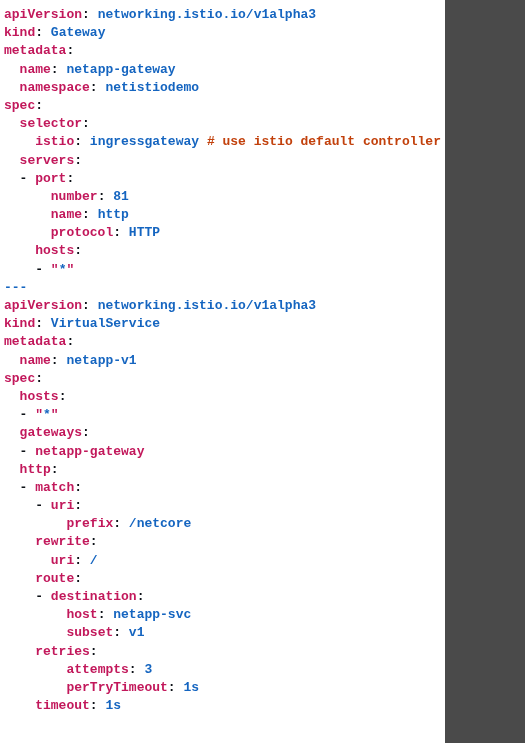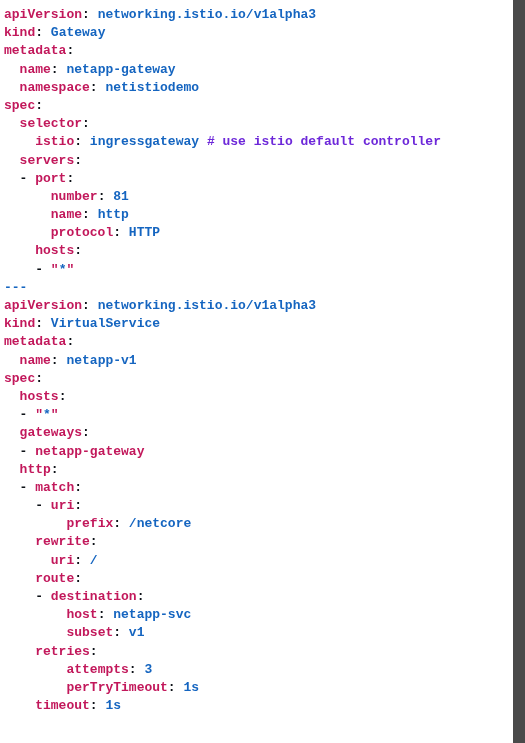--- a/index.html
+++ b/index.html
@@ -6,31 +6,31 @@
     margin: 0;
     padding: 0;
     background: #4a4a4a;
     font-family: "Consolas", "Monaco", "Courier New", monospace;
     font-size: 13px;
     line-height: 1.4;
     font-weight: bold;
   }
   .editor {
     background: #ffffff;
-    width: 513px;
+    width: 445px;
     min-height: 743px;
     padding: 6px 4px;
     box-sizing: border-box;
     white-space: pre;
     overflow: hidden;
   }
   .editor .line { display: block; }
   .k  { color: #c2185b; }   
   .p  { color: #0d1117; }   
   .s  { color: #1565c0; }   
-  .c  { color: #6d28d9; }   
+  .c  { color: #c2410c; }   
   .sep{ color: #1565c0; }   
   .dq { color: #c2185b; }   
 </style>
 </head>
 <body>
 
 <div class="editor" id="editor"><span class="line"><span class="k">apiVersion</span><span class="p">:</span> <span class="s">networking.istio.io/v1alpha3</span></span><span class="line"><span class="k">kind</span><span class="p">:</span> <span class="s">Gateway</span></span><span class="line"><span class="k">metadata</span><span class="p">:</span></span><span class="line">  <span class="k">name</span><span class="p">:</span> <span class="s">netapp-gateway</span></span><span class="line">  <span class="k">namespace</span><span class="p">:</span> <span class="s">netistiodemo</span></span><span class="line"><span class="k">spec</span><span class="p">:</span></span><span class="line">  <span class="k">selector</span><span class="p">:</span></span><span class="line">    <span class="k">istio</span><span class="p">:</span> <span class="s">ingressgateway</span> <span class="c"># use istio default controller</span></span><span class="line">  <span class="k">servers</span><span class="p">:</span></span><span class="line">  <span class="p">- </span><span class="k">port</span><span class="p">:</span></span><span class="line">      <span class="k">number</span><span class="p">:</span> <span class="s">81</span></span><span class="line">      <span class="k">name</span><span class="p">:</span> <span class="s">http</span></span><span class="line">      <span class="k">protocol</span><span class="p">:</span> <span class="s">HTTP</span></span><span class="line">    <span class="k">hosts</span><span class="p">:</span></span><span class="line">    <span class="p">- </span><span class="dq">"</span><span class="s">*</span><span class="dq">"</span></span><span class="line"><span class="sep">---</span></span><span class="line"><span class="k">apiVersion</span><span class="p">:</span> <span class="s">networking.istio.io/v1alpha3</span></span><span class="line"><span class="k">kind</span><span class="p">:</span> <span class="s">VirtualService</span></span><span class="line"><span class="k">metadata</span><span class="p">:</span></span><span class="line">  <span class="k">name</span><span class="p">:</span> <span class="s">netapp-v1</span></span><span class="line"><span class="k">spec</span><span class="p">:</span></span><span class="line">  <span class="k">hosts</span><span class="p">:</span></span><span class="line">  <span class="p">- </span><span class="dq">"</span><span class="s">*</span><span class="dq">"</span></span><span class="line">  <span class="k">gateways</span><span class="p">:</span></span><span class="line">  <span class="p">- </span><span class="k">netapp-gateway</span></span><span class="line">  <span class="k">http</span><span class="p">:</span></span><span class="line">  <span class="p">- </span><span class="k">match</span><span class="p">:</span></span><span class="line">    <span class="p">- </span><span class="k">uri</span><span class="p">:</span></span><span class="line">        <span class="k">prefix</span><span class="p">:</span> <span class="s">/netcore</span></span><span class="line">    <span class="k">rewrite</span><span class="p">:</span></span><span class="line">      <span class="k">uri</span><span class="p">:</span> <span class="s">/</span></span><span class="line">    <span class="k">route</span><span class="p">:</span></span><span class="line">    <span class="p">- </span><span class="k">destination</span><span class="p">:</span></span><span class="line">        <span class="k">host</span><span class="p">:</span> <span class="s">netapp-svc</span></span><span class="line">        <span class="k">subset</span><span class="p">:</span> <span class="s">v1</span></span><span class="line">    <span class="k">retries</span><span class="p">:</span></span><span class="line">        <span class="k">attempts</span><span class="p">:</span> <span class="s">3</span></span><span class="line">        <span class="k">perTryTimeout</span><span class="p">:</span> <span class="s">1s</span></span><span class="line">    <span class="k">timeout</span><span class="p">:</span> <span class="s">1s</span></span></div>
 
 </body></html>

